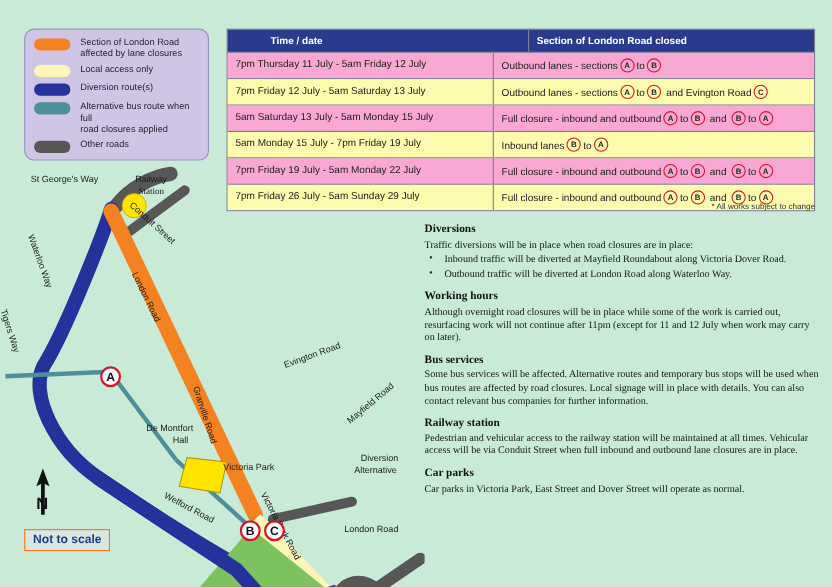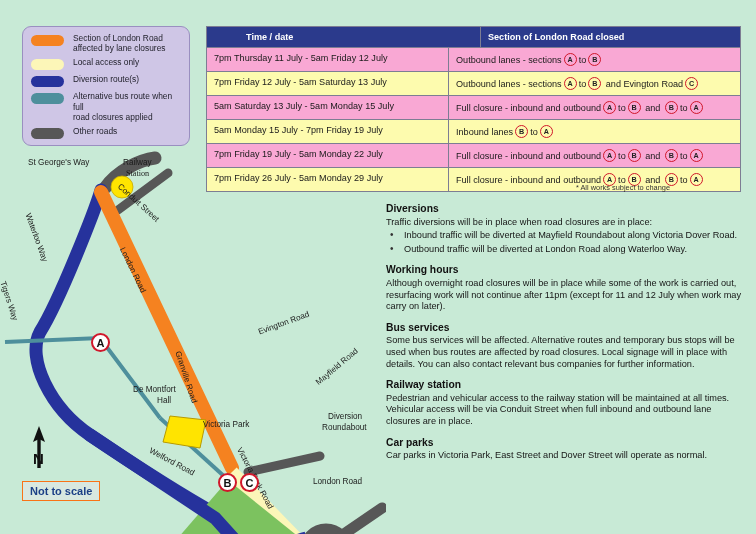--- a/index.html
+++ b/index.html
@@ -42,33 +42,33 @@
   .row-yellow{background:#fdfbae;}
   .cellwrap{display:flex;align-items:center;flex-wrap:wrap;gap:0px;}
   .lbl{white-space:pre;}
   .marker{
     display:inline-flex;align-items:center;justify-content:center;
     width:11px;height:11px;border:1px solid #d1172b;border-radius:50%;
     font-size:7.2px;font-weight:bold;color:#222;line-height:1;
     margin:0 2px;flex:0 0 auto;
   }
   .footnote{
-    position:absolute;left:206px;top:183px;width:464px;text-align:right;
+    position:absolute;left:206px;top:183px;width:535px;text-align:right;
     font-size:7.4px;color:#333;
   }
 
   
   .info{
     position:absolute;left:386px;top:203px;width:360px;
     font-size:9.2px;line-height:11.6px;color:#151515;
   }
   .info h3{
     font-size:10.3px;margin:0 0 2px 0;font-weight:bold;color:#111;
   }
-  .info .sec{margin-bottom:9px;}
+  .info .sec{margin-bottom:9px;font-family:Liberation Serif, serif;}
   .info p{margin:0;}
   .bullets{margin:1px 0 0 0;padding:0;list-style:none;}
   .bullets li{
     position:relative;padding-left:18px;margin-top:2px;
   }
   .bullets li:before{
     content:"\2022";position:absolute;left:4px;top:-1px;font-size:10px;color:#333;
   }
 
   
@@ -187,21 +187,21 @@
             <span class="lbl">to</span>
             <span class="marker">B</span>
             <span class="lbl"> and </span>
             <span class="marker">B</span>
             <span class="lbl">to</span>
             <span class="marker">A</span>
           </div>
         </div>
       </div>
       <div class="trow row-yellow">
-        <div class="tc1">7pm Friday 26 July - 5am Monday 29 July</div>
+        <div class="tc1">7pm Friday 26 July - 5am Sunday 29 July</div>
         <div class="tc2">
           <div class="cellwrap">
             <span class="lbl">Full closure - inbound and outbound</span>
             <span class="marker">A</span>
             <span class="lbl">to</span>
             <span class="marker">B</span>
             <span class="lbl"> and </span>
             <span class="marker">B</span>
             <span class="lbl">to</span>
             <span class="marker">A</span>
@@ -290,21 +290,21 @@
         <div class="maplabel" style="left: 32px; top: 62px; transform: rotate(70deg); transform-origin: left top;">Waterloo Way</div>
         <div class="maplabel" style="left: 7px; top: 130px; transform: rotate(72deg); transform-origin: left top;">Tigers Way</div>
         <div class="maplabel" style="left: 126px; top: 96px; transform: rotate(64deg); transform-origin: left top;">London  Road</div>
         <div class="maplabel" style="left: 257px; top: 178px; transform: rotate(-20deg); transform-origin: left top;">Evington Road</div>
         <div class="maplabel" style="left: 182px; top: 200px; transform: rotate(72deg); transform-origin: left top;">Granville Road</div>
         <div class="maplabel" style="left: 133px; top: 235px; transform-origin: left top;">De Montfort</div>
         <div class="maplabel" style="left: 157px; top: 246px; transform-origin: left top;">Hall</div>
         <div class="maplabel" style="left: 203px; top: 270px; transform-origin: left top;">Victoria Park</div>
         <div class="maplabel" style="left: 314px; top: 230px; transform: rotate(-40deg); transform-origin: left top;">Mayfield Road</div>
         <div class="maplabel" style="left: 328px; top: 262px; transform-origin: left top;">Diversion</div>
-        <div class="maplabel" style="left: 322px; top: 273px; transform-origin: left top;">Roundabout</div>
+        <div class="maplabel" style="left: 322px; top: 273px; transform-origin: left top;">Alternative</div>
         <div class="maplabel" style="left: 152px; top: 296px; transform: rotate(28deg); transform-origin: left top;">Welford Road</div>
         <div class="maplabel" style="left: 243px; top: 296px; transform: rotate(62deg); transform-origin: left top;">Victoria Park Road</div>
         <div class="maplabel" style="left: 313px; top: 327px; transform-origin: left top;">London Road</div>
       </div>
     <div id="map-markers">
         <div class="mapmarker" style="left: 91px; top: 183px;">A</div>
         <div class="mapmarker" style="left: 218px; top: 323px;">B</div>
         <div class="mapmarker" style="left: 240px; top: 323px;">C</div>
       </div>
     <div class="northlabel" style="left:33px;top:300px;">N</div>

